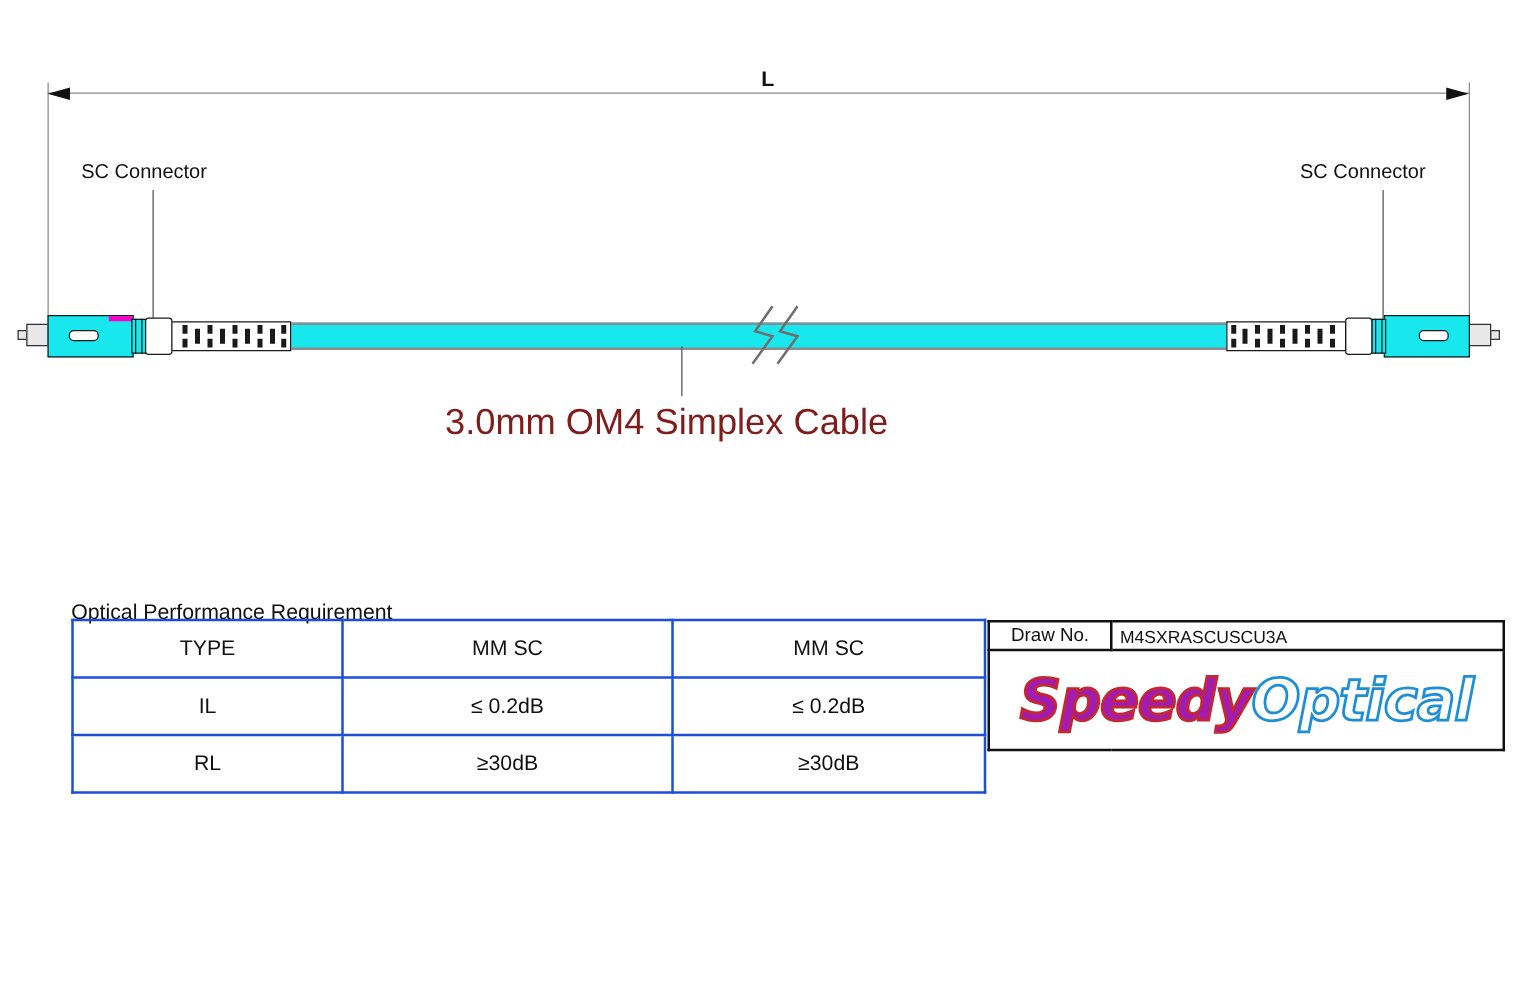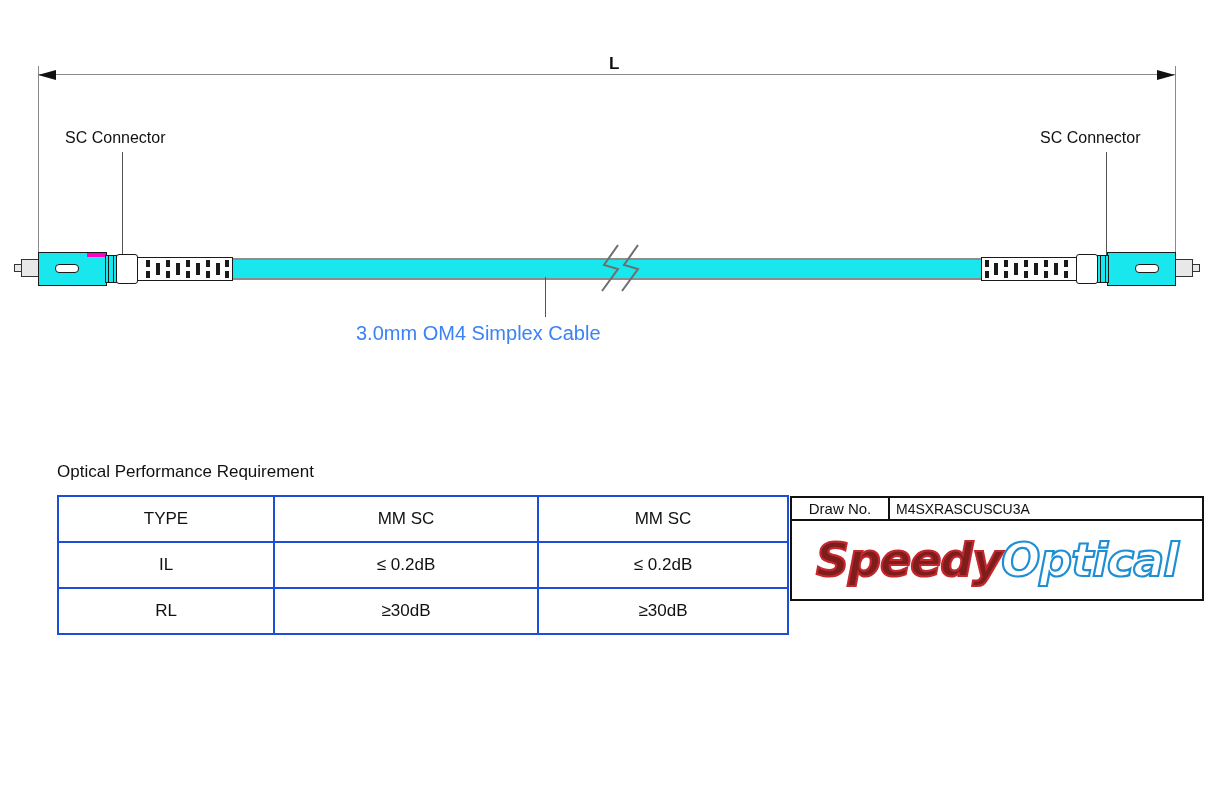--- a/index.html
+++ b/index.html
@@ -50,21 +50,21 @@
 
   .tb-tbl td{border:2px solid #111;font-size:14px;color:#111;padding:2px 6px;}
   .tb-tbl .k{width:84px;text-align:center;font-size:15px;}
   .tb-tbl .v{width:300px;text-align:left;}
   .tb-tbl .vname{width:300px;text-align:left;line-height:1.25;font-size:14.5px;}
   .logo-cell{height:74px;text-align:center;vertical-align:middle;padding:0;}
 
   .logo-wrap{display:flex;align-items:center;justify-content:center;height:100%;}
   .logo-txt{font-family:"DejaVu Sans",sans-serif;font-style:italic;font-weight:bold;
             font-size:46px;letter-spacing:-1px;line-height:1;}
-  .logo-a{color:#7f1d1d;-webkit-text-stroke:2.2px #C3282E;text-stroke:2.2px #C3282E;}
+  .logo-a{color:#a21caf;-webkit-text-stroke:2.2px #C3282E;text-stroke:2.2px #C3282E;}
   .logo-b{color:#ffffff;-webkit-text-stroke:2.2px #1E8FD5;text-stroke:2.2px #1E8FD5;}
 </style>
 </head>
 <body>
 
 <div class="canvas">
 
   <div class="ext-line" style="left:38px;top:66px;height:200px;"></div>
   <div class="ext-line" style="left:1175px;top:66px;height:200px;"></div>
   <div class="dim-line" style="left:38px;top:74px;width:1138px;"></div>
@@ -132,23 +132,23 @@
   <div class="rib" style="left:1024px;top:260px;width:4px;height:7px;"></div>
   <div class="rib" style="left:1024px;top:271px;width:4px;height:7px;"></div>
   <div class="rib" style="left:1014px;top:263px;width:4px;height:12px;"></div>
   <div class="rib" style="left:1004px;top:260px;width:4px;height:7px;"></div>
   <div class="rib" style="left:1004px;top:271px;width:4px;height:7px;"></div>
   <div class="rib" style="left:994px;top:263px;width:4px;height:12px;"></div>
   <div class="rib" style="left:985px;top:260px;width:4px;height:7px;"></div>
   <div class="rib" style="left:985px;top:271px;width:4px;height:7px;"></div>
 
   <div class="leader" style="left:545px;top:277px;height:40px;"></div>
-  <div style="position:absolute;left:356px;top:322px;font-size:20px;color:#3b82f6;white-space:nowrap;">3.0mm OM4 Simplex Cable</div>
+  <div style="position:absolute;left:356px;top:322px;font-size:29px;color:#7f1d1d;white-space:nowrap;">3.0mm OM4 Simplex Cable</div>
 
-  <div class="caption" style="left:57px;top:462px;">Optical Performance Requirement</div>
+  <div class="caption" style="left:57px;top:480px;">Optical Performance Requirement</div>
 
   <table class="perf-tbl" style="left:57px;top:495px;">
     <tbody>
       <tr>
         <td class="c0">TYPE</td>
         <td class="c1">MM SC</td>
         <td class="c2">MM SC</td>
       </tr>
       <tr>
         <td class="c0">IL</td>

